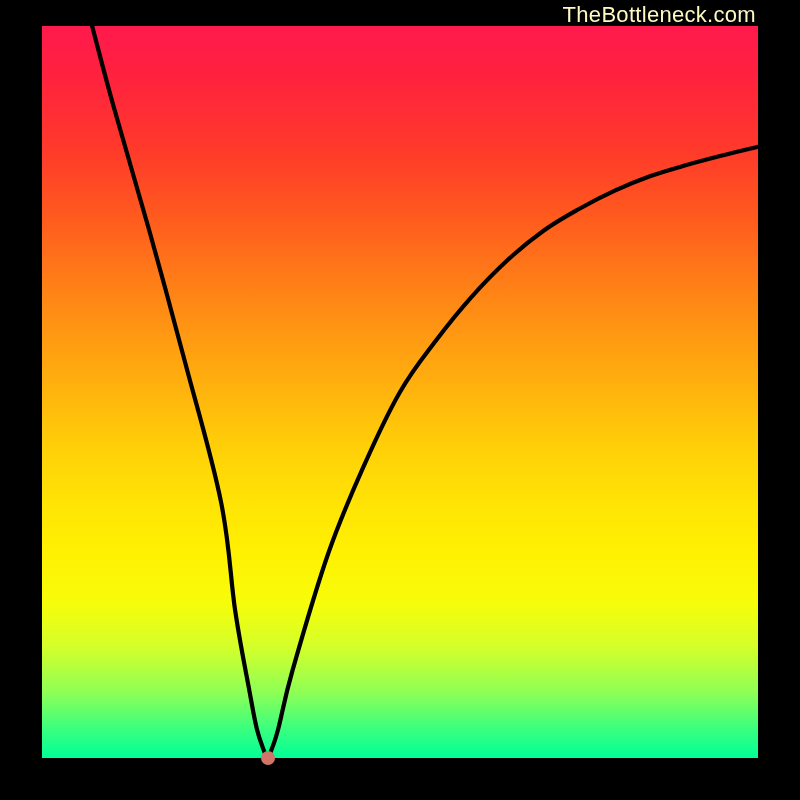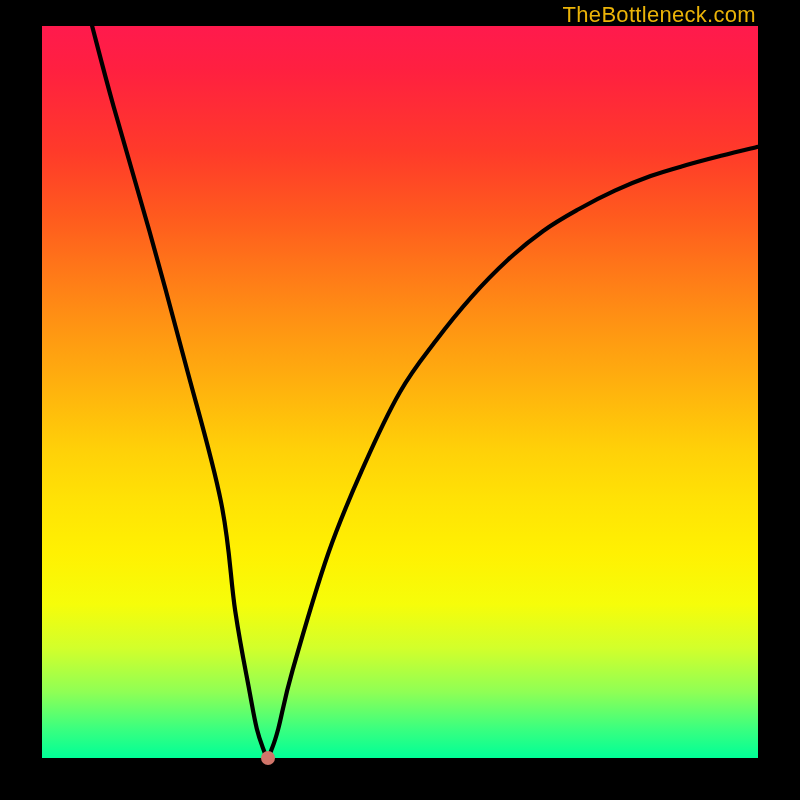--- a/index.html
+++ b/index.html
@@ -39,21 +39,21 @@
       #d2ff2b 85%,
       #8fff55 91%,
       #3bff7f 96%,
       #00ff97 100%
     );
   }
   .watermark {
     position: absolute;
     top: 2px;
     right: 44px;
-    color: #eab308;
+    color: #fef9c3;
     font-size: 22px;
     letter-spacing: 0.3px;
     user-select: none;
     font-weight: 500;
   }
   .marker {
     position: absolute;
     width: 14px;
     height: 14px;
     border-radius: 50%;

